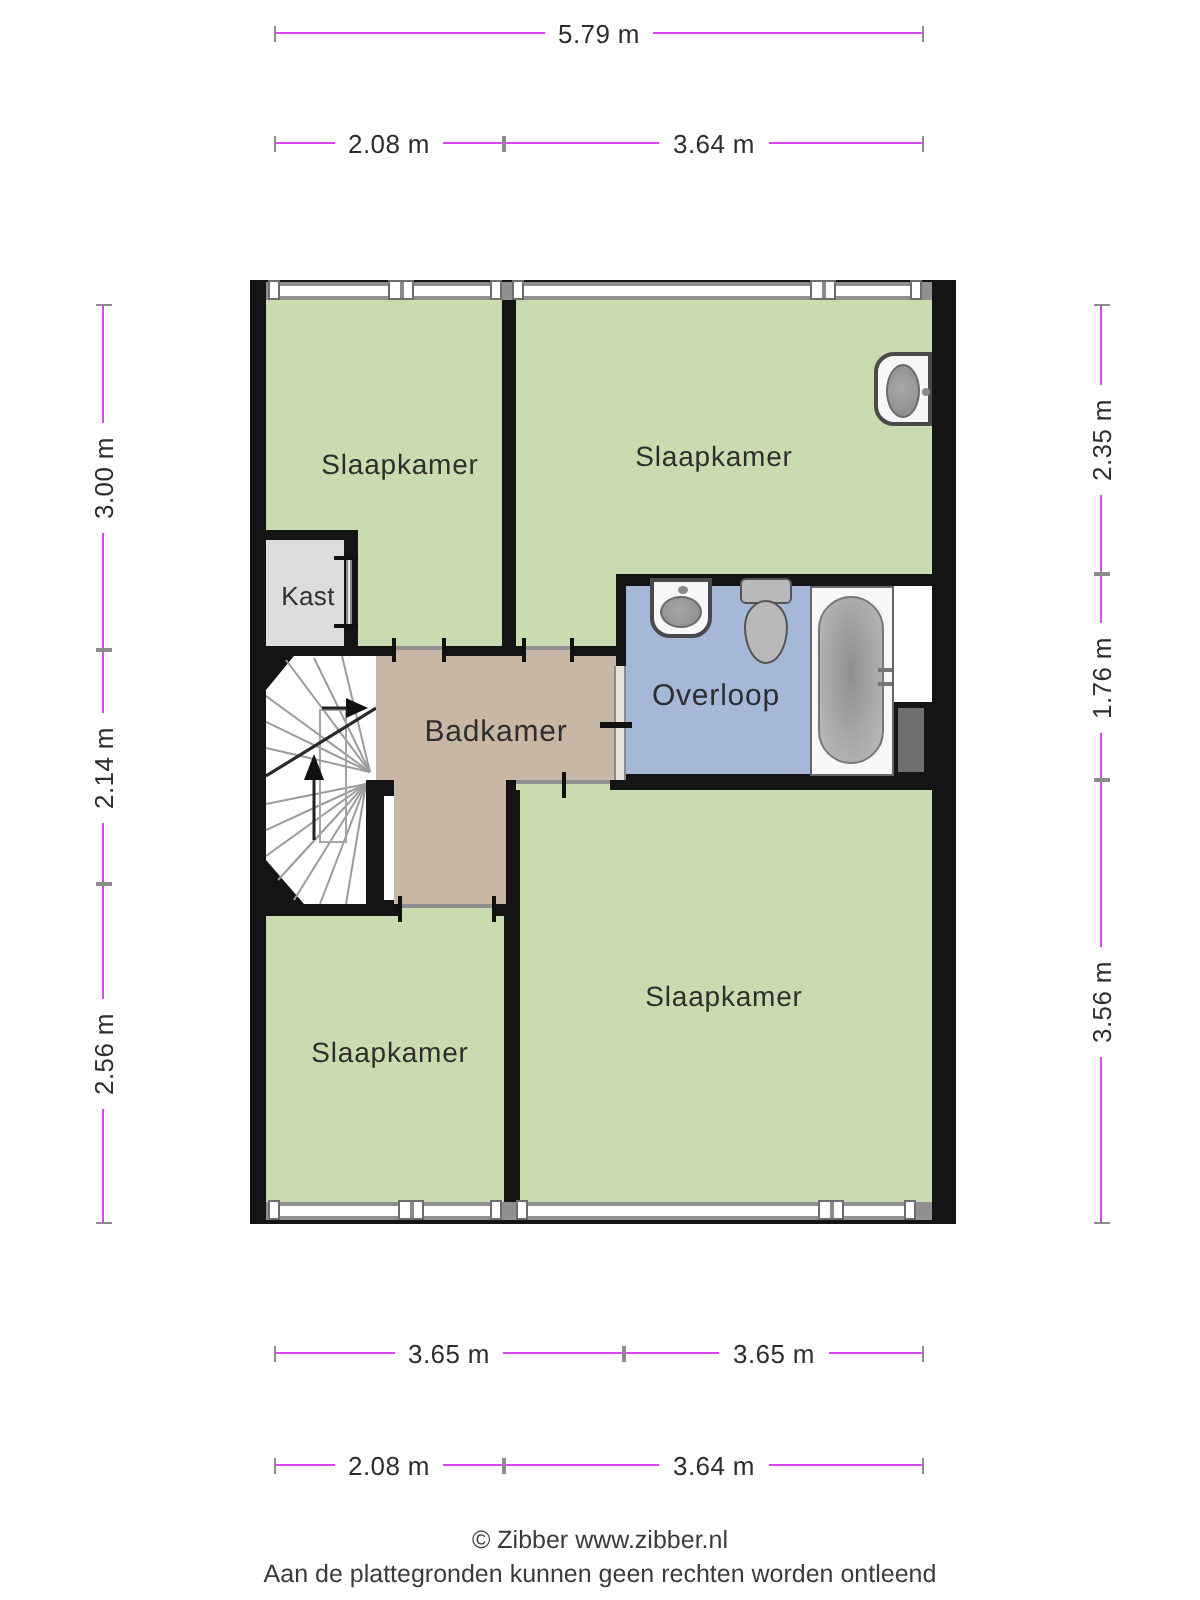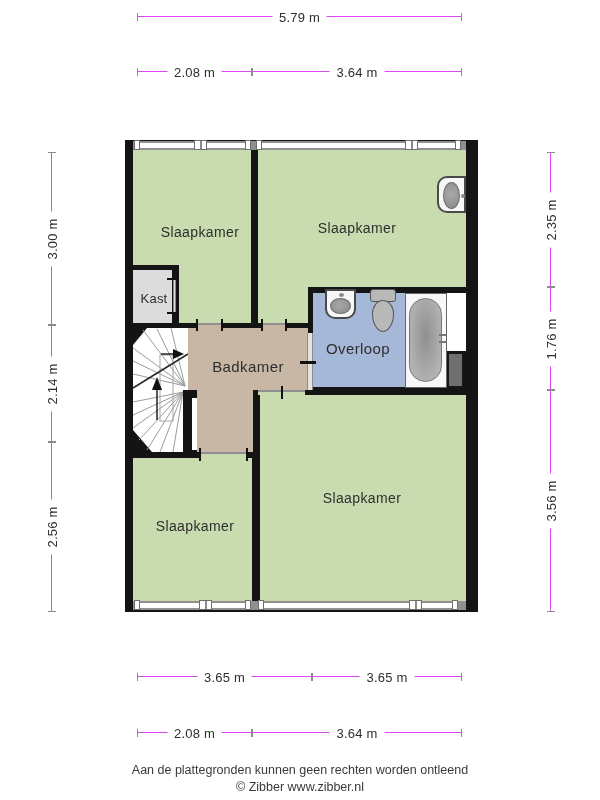--- a/index.html
+++ b/index.html
@@ -205,17 +205,17 @@
 
   <span class="room-label" style="left:200px;top:232px;">Slaapkamer</span>
   <span class="room-label" style="left:357px;top:228px;">Slaapkamer</span>
   <span class="room-label small" style="left:154px;top:298px;">Kast</span>
   <span class="room-label big" style="left:248px;top:366px;">Badkamer</span>
   <span class="room-label big" style="left:358px;top:348px;">Overloop</span>
   <span class="room-label" style="left:195px;top:526px;">Slaapkamer</span>
   <span class="room-label" style="left:362px;top:498px;">Slaapkamer</span>
 
   <div class="footer">
+    <div>© Zibber www.zibber.nl</div>
     <div>Aan de plattegronden kunnen geen rechten worden ontleend</div>
-    <div>© Zibber www.zibber.nl</div>
   </div>
 
 </div>
 
 </body></html>

